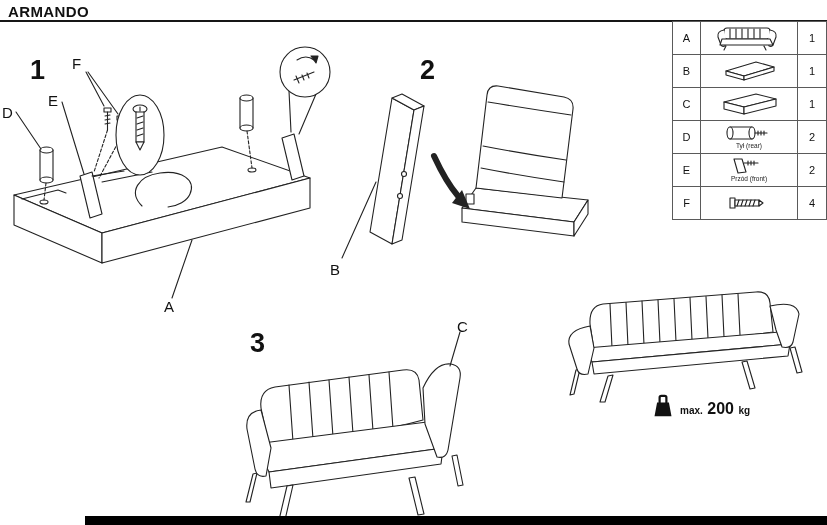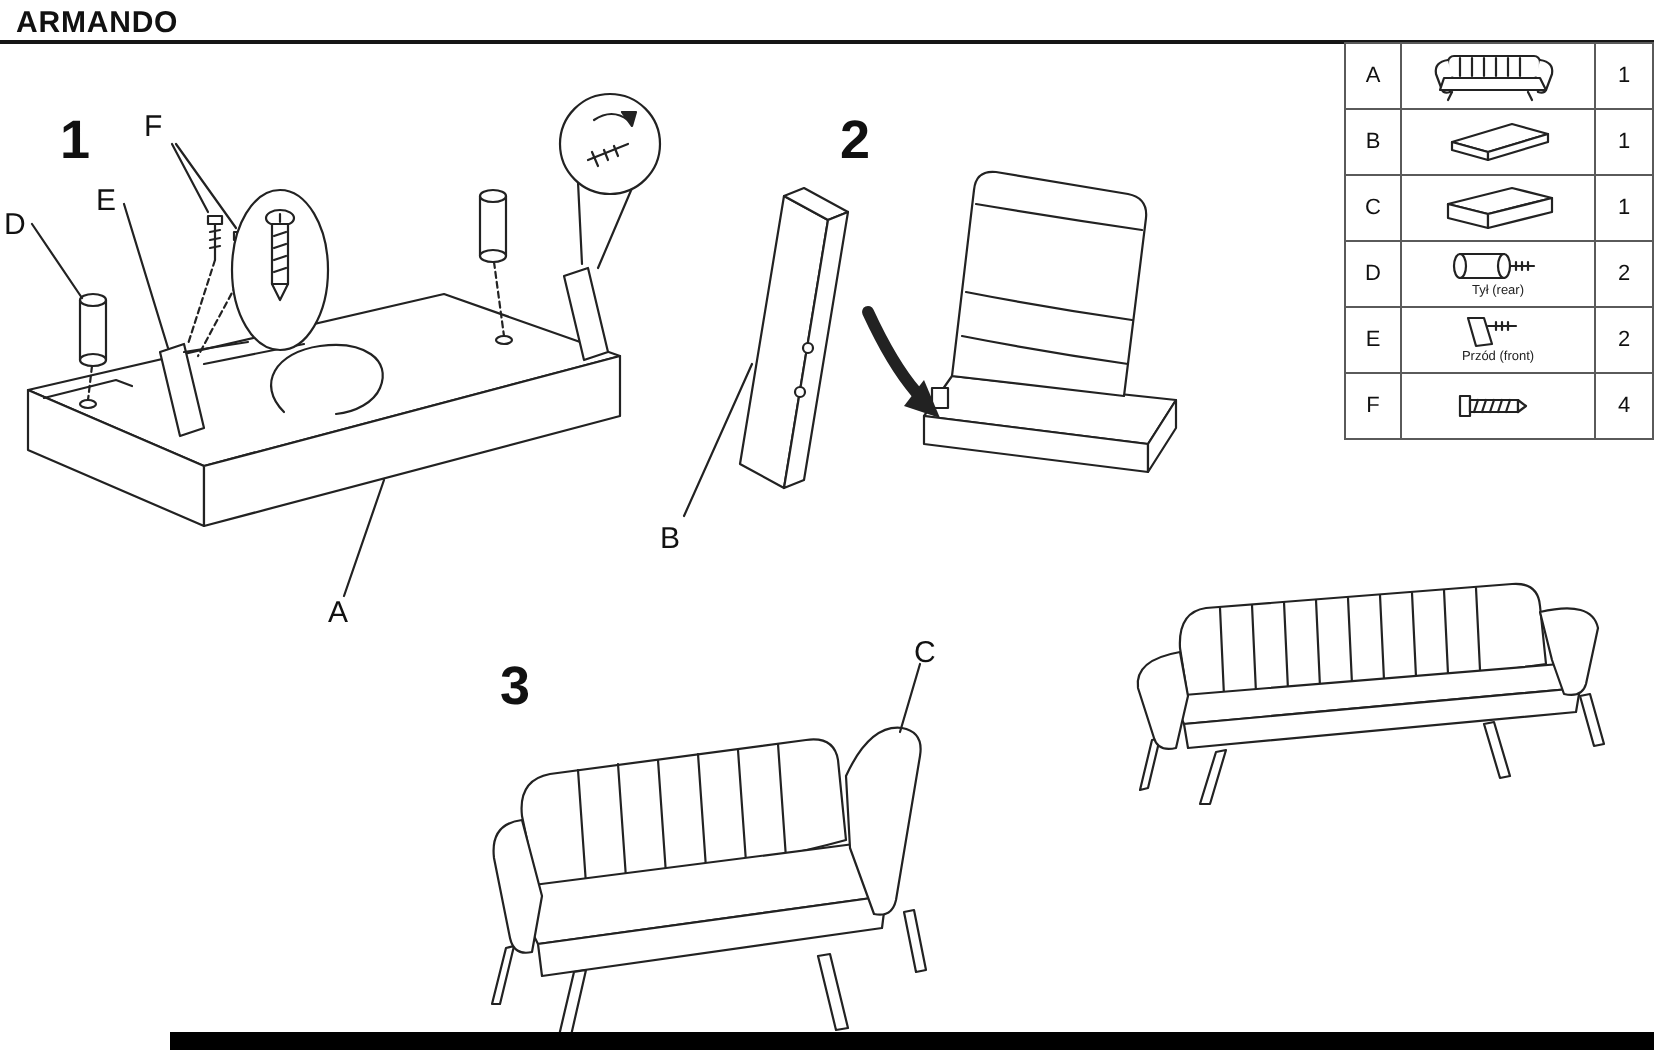--- a/index.html
+++ b/index.html
@@ -287,16 +287,27 @@
     <polygon points="36,68 230,52 240,64 42,82" fill="#fff"></polygon>
     <polygon points="42,82 240,64 238,76 44,94" fill="#fff"></polygon>
 
     <path d="M40,46 Q17,50 19,64 L27,89 Q29,96 38,94 L44,68 Z" fill="#fff"></path>
     <path d="M220,26 Q246,20 249,34 L243,62 Q241,69 232,67 L226,50 Z" fill="#fff"></path>
 
     <polygon points="58,96 63,95 55,122 50,122" fill="#fff"></polygon>
     <polygon points="192,82 197,81 205,108 200,109" fill="#fff"></polygon>
   </svg>
 
+  <div class="abs weight">
+    <svg width="22" height="28" viewBox="0 0 26 32">
+      <path d="M9,13 L9,6 Q9,4 11,4 L15,4 Q17,4 17,6 L17,13" fill="none" stroke="#111" stroke-width="2.6"></path>
+      <path d="M6,12 L20,12 L23,28 L3,28 Z" fill="#111"></path>
+    </svg>
+    <div class="weight-text">
+      <span class="w-prefix">max.</span>
+      <span class="w-value">200</span>
+      <span class="w-unit">kg</span>
+    </div>
+  </div>
 
   <div class="abs footer-bar"></div>
 
 </div>
 
 </body></html>

